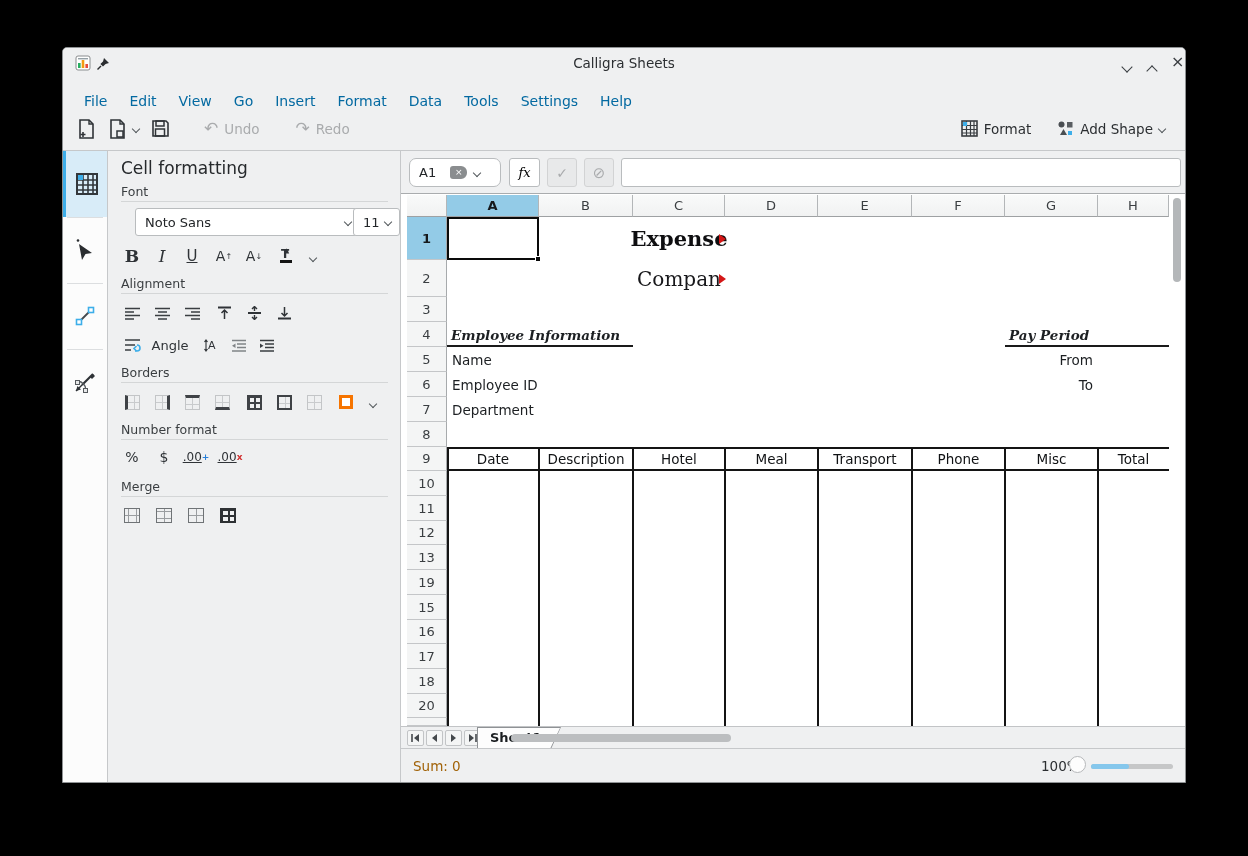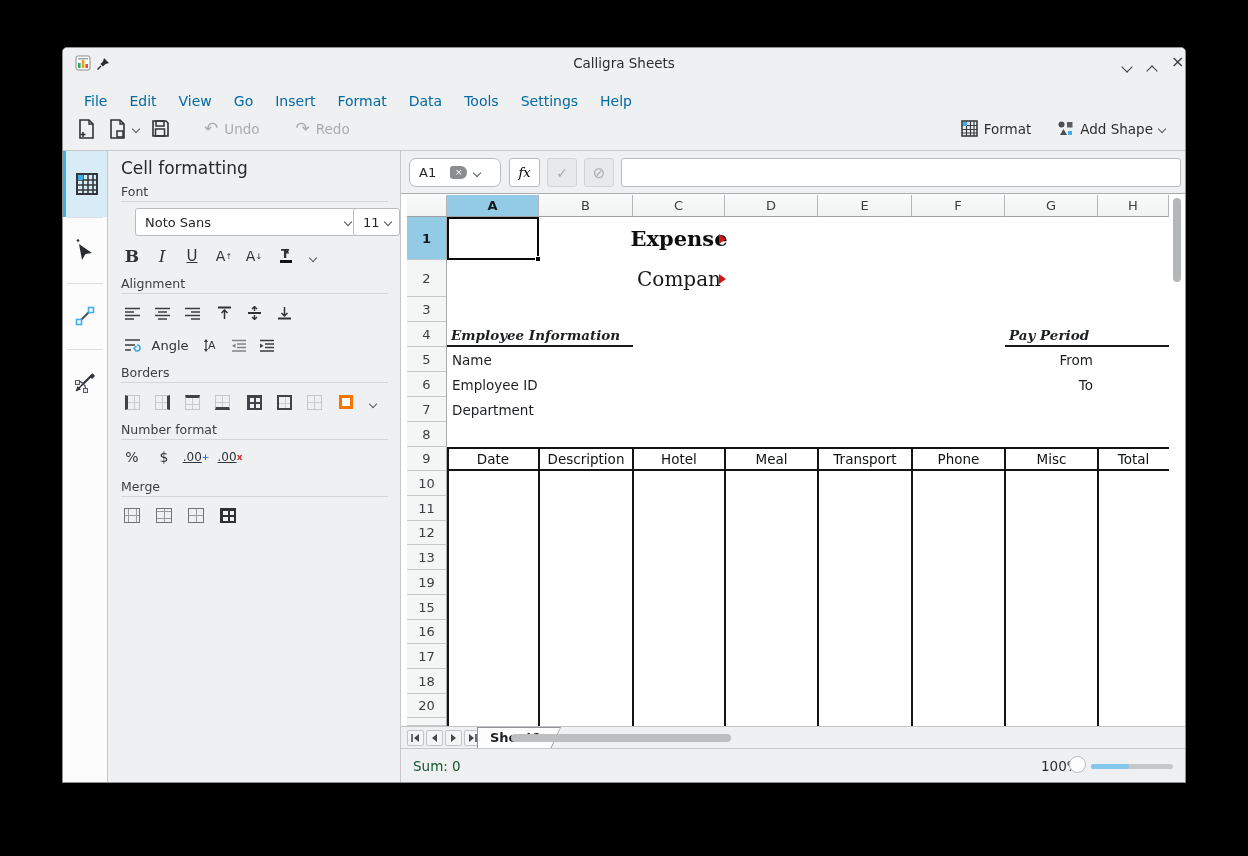--- a/index.html
+++ b/index.html
@@ -84,21 +84,21 @@
   .redarrow{position:absolute;width:0;height:0;border-left:7px solid #d41717;border-top:5px solid transparent;border-bottom:5px solid transparent;}
   .vscroll{position:absolute;left:772px;top:4px;width:8px;height:84px;background:#b4b7b9;border-radius:4px;cursor:pointer;}
   
   .tabbar{position:absolute;left:0;top:575px;width:786px;height:22px;background:#eff0f1;border-top:1px solid #c2c4c6;}
   .navbtn{position:absolute;top:3px;width:17px;height:16px;background:#f4f5f5;border:1px solid #c2c4c6;border-radius:2px;display:flex;align-items:center;justify-content:center;cursor:pointer;}
   .sheettab-outer{position:absolute;left:76px;top:0px;width:84px;height:22px;background:#8f9295;clip-path:polygon(0 0,100% 0,calc(100% - 10px) 100%,0 100%);}
   .sheettab-inner{position:absolute;left:1px;top:1px;width:82px;height:21px;background:#fdfdfd;clip-path:polygon(0 0,100% 0,calc(100% - 10px) 100%,0 100%);font-size:13px;font-weight:bold;color:#1c1f22;line-height:20px;padding-left:12px;}
   .hscroll{position:absolute;left:110px;top:7px;width:220px;height:8px;background:#bcbec0;border-radius:4px;cursor:pointer;}
   
   .statusbar{position:absolute;left:0;top:597px;width:786px;height:36px;background:#eff0f1;border-top:1px solid #c6c8ca;}
-  .sum{position:absolute;left:12px;top:9px;font-size:13.5px;color:#14532d;}
+  .sum{position:absolute;left:12px;top:9px;font-size:13.5px;color:#a16207;}
   .zoomlabel{position:absolute;left:640px;top:9px;font-size:13.5px;color:#2b2e31;}
   .slider-track{position:absolute;left:690px;top:15px;width:82px;height:5px;background:#c6c7c8;border-radius:3px;}
   .slider-fill{position:absolute;left:0;top:0;width:38px;height:5px;background:#85c7ec;border-radius:3px;}
   .slider-handle{position:absolute;left:668px;top:7px;width:17px;height:17px;background:#fdfdfd;border:1px solid #b6b8ba;border-radius:50%;cursor:pointer;}
 </style>
 </head>
 <body>
 
 <div class="stage">
   <div class="abs window">

